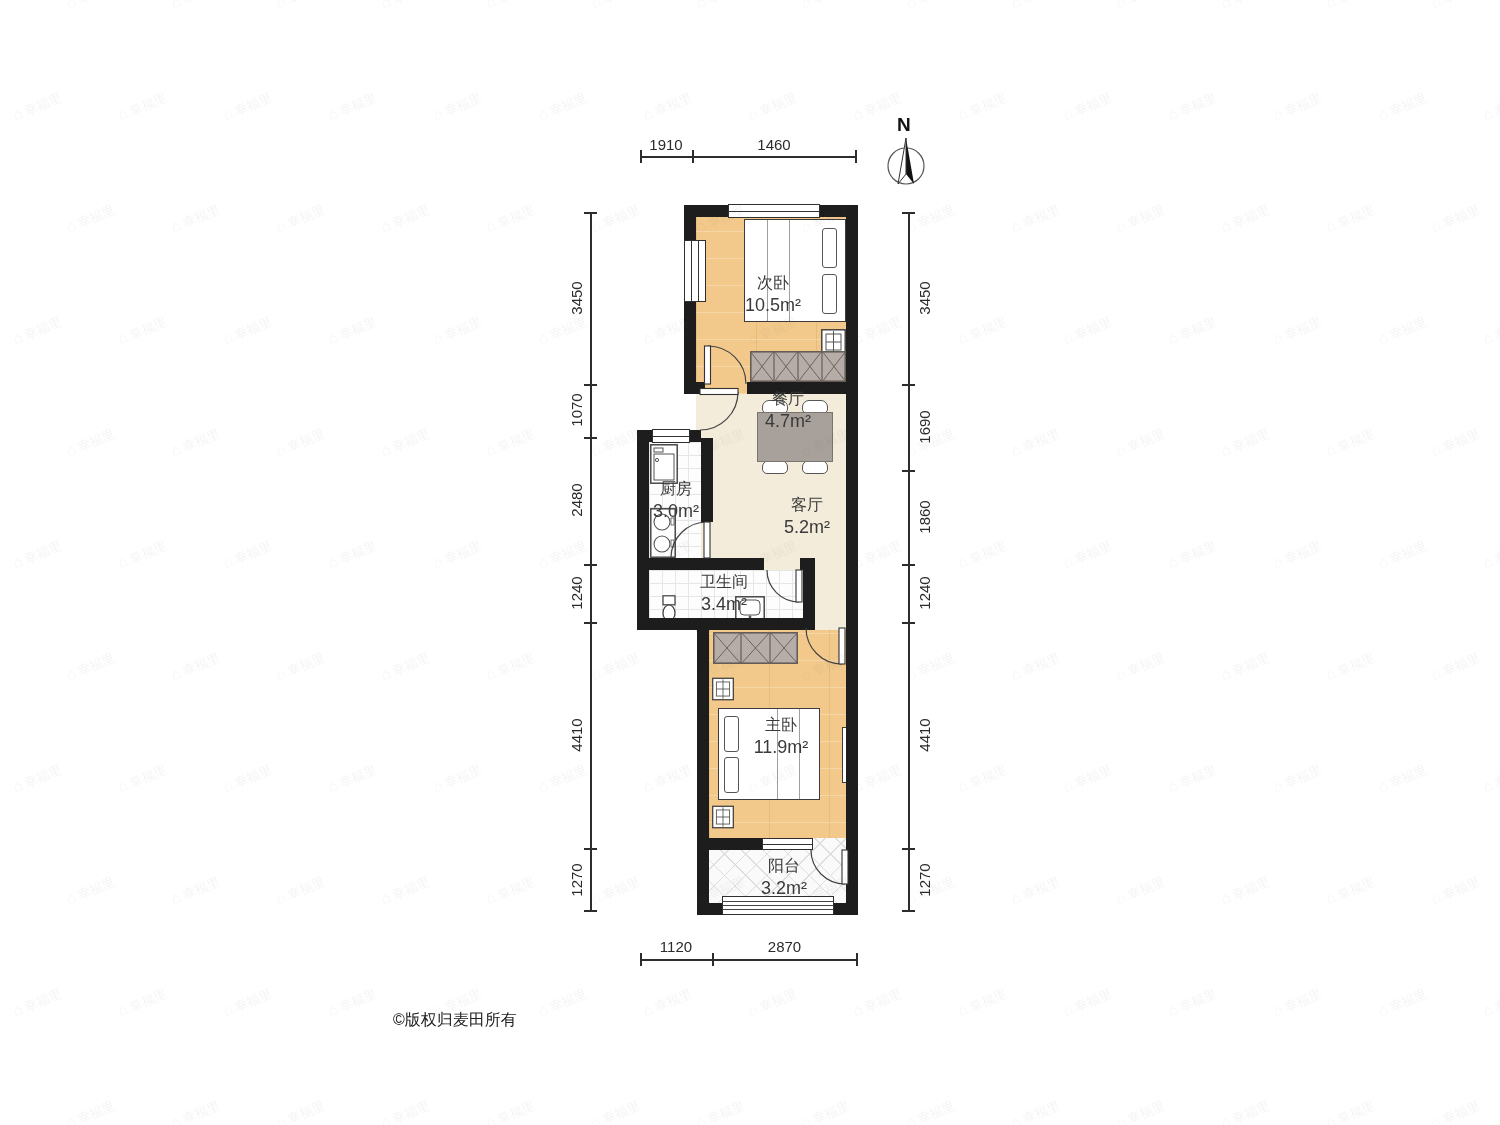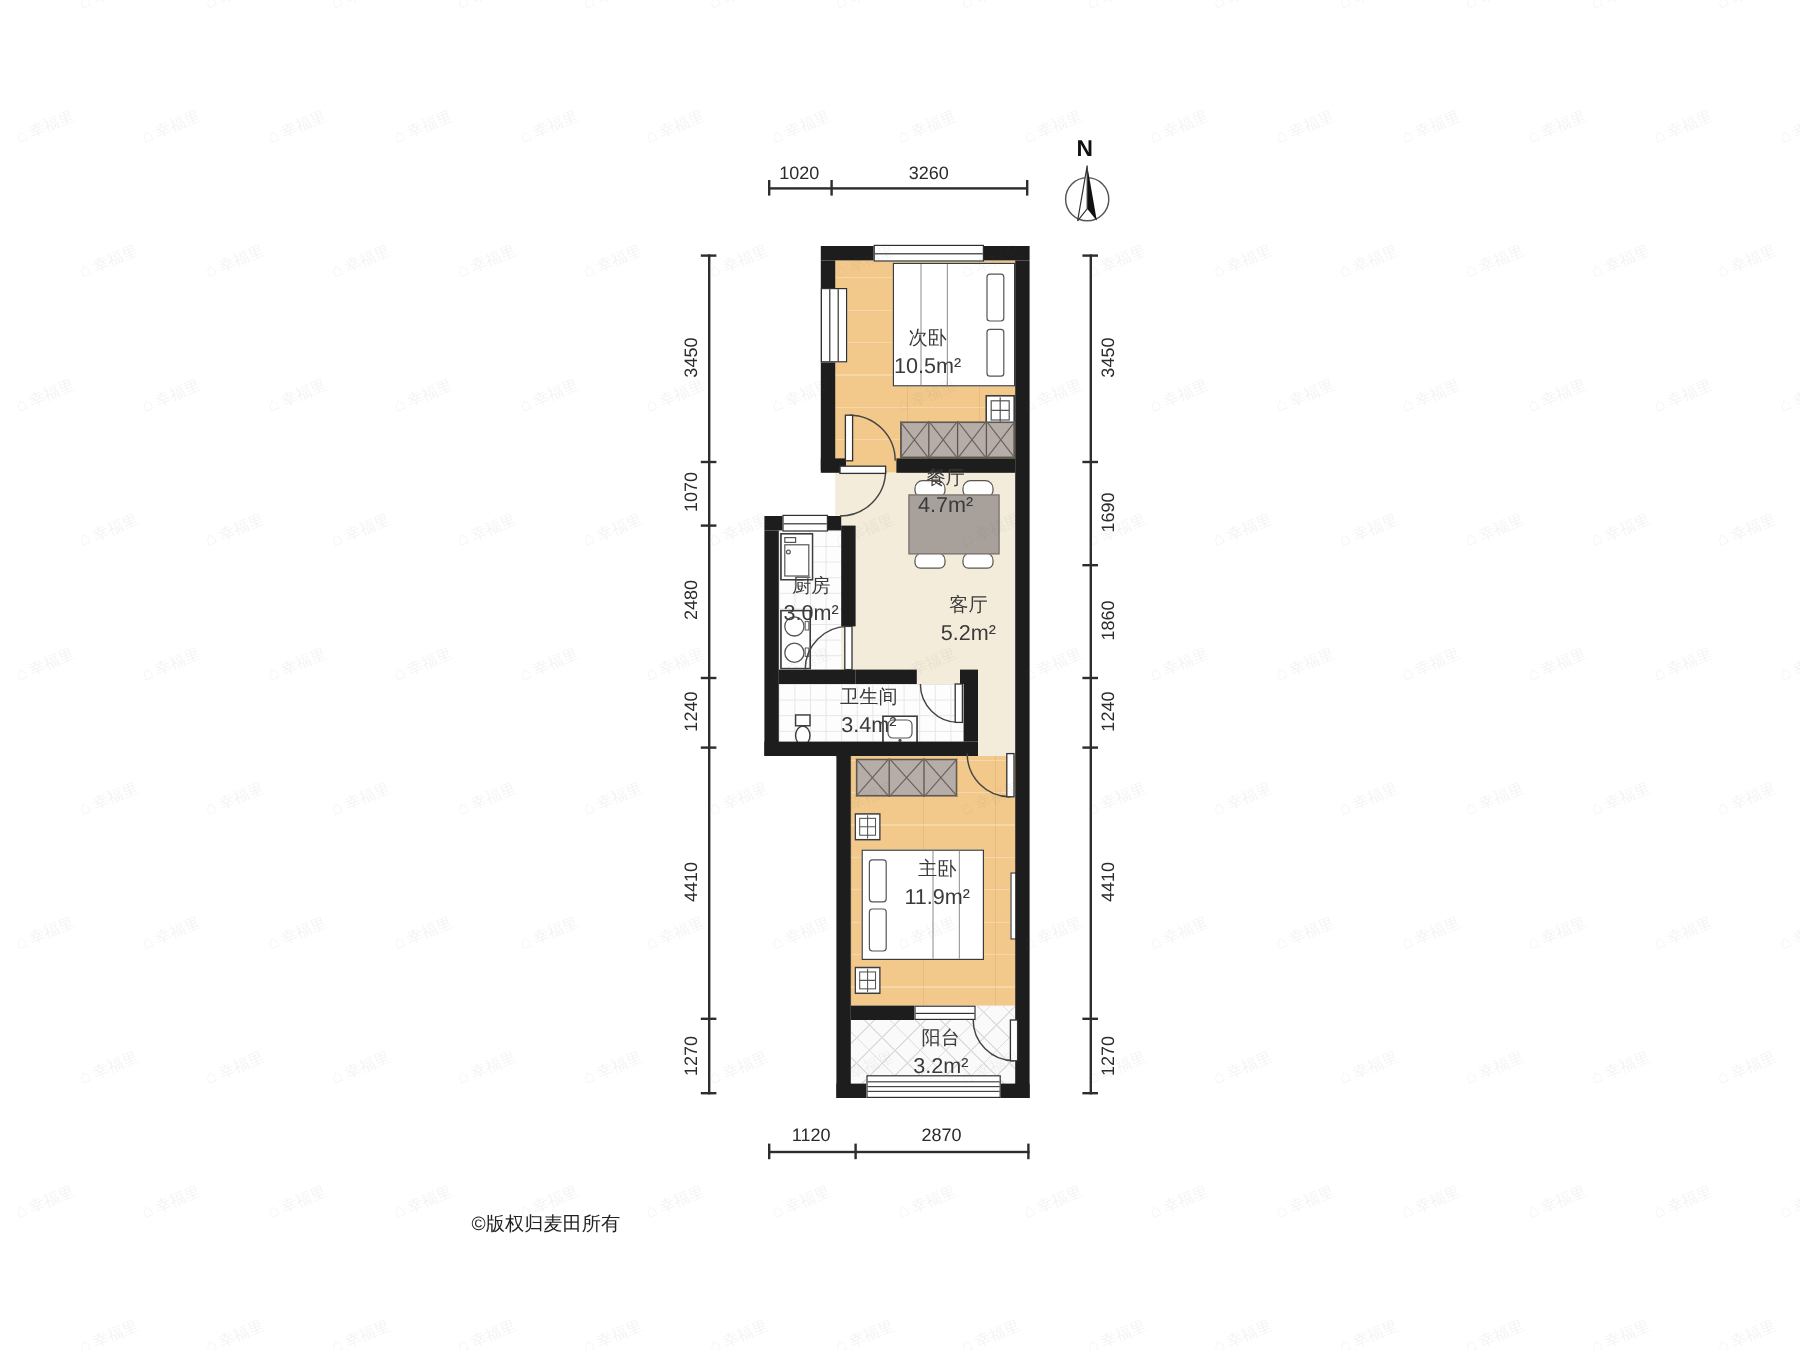--- a/index.html
+++ b/index.html
@@ -399,22 +399,22 @@
   <svg class="abs" style="left:880px;top:136px;z-index:40" width="52" height="58" viewBox="0 0 52 58">
     <circle cx="26" cy="30" r="18" fill="none" stroke="#555" stroke-width="1.2"></circle>
     <polygon points="26,2 34,48 26,38" fill="#111"></polygon>
     <polygon points="26,2 18,48 26,38" fill="#fff" stroke="#333" stroke-width="1"></polygon>
   </svg>
 
   <div class="dimline" style="left:640px;top:156px;width:216px;height:2px"></div>
   <div class="tick" style="left:640px;top:150px;width:2px;height:13px"></div>
   <div class="tick" style="left:692px;top:150px;width:2px;height:13px"></div>
   <div class="tick" style="left:855px;top:150px;width:2px;height:13px"></div>
-  <span class="dimlabel" style="left:640px;top:136px;width:52px">1020</span>
-  <span class="dimlabel" style="left:692px;top:136px;width:164px">3260</span>
+  <span class="dimlabel" style="left:640px;top:136px;width:52px">1910</span>
+  <span class="dimlabel" style="left:692px;top:136px;width:164px">1460</span>
 
   <div class="dimline" style="left:640px;top:959px;width:218px;height:2px"></div>
   <div class="tick" style="left:640px;top:953px;width:2px;height:13px"></div>
   <div class="tick" style="left:712px;top:953px;width:2px;height:13px"></div>
   <div class="tick" style="left:856px;top:953px;width:2px;height:13px"></div>
   <span class="dimlabel" style="left:640px;top:938px;width:72px">1120</span>
   <span class="dimlabel" style="left:712px;top:938px;width:145px">2870</span>
 
   <div class="dimline" style="left:590px;top:212px;width:2px;height:700px"></div>
   <div class="tick" style="left:584px;top:212px;width:13px;height:2px"></div>

